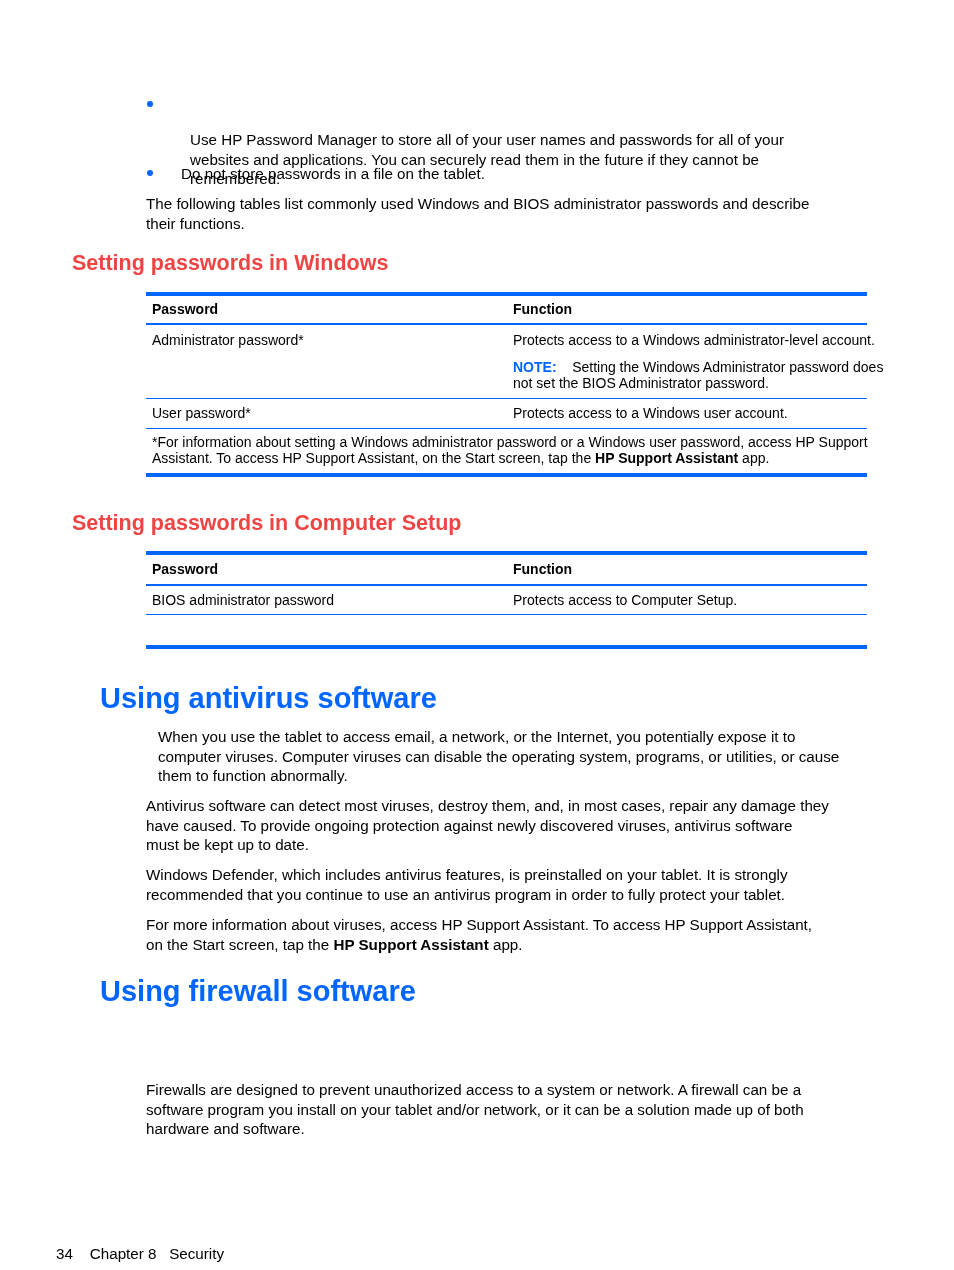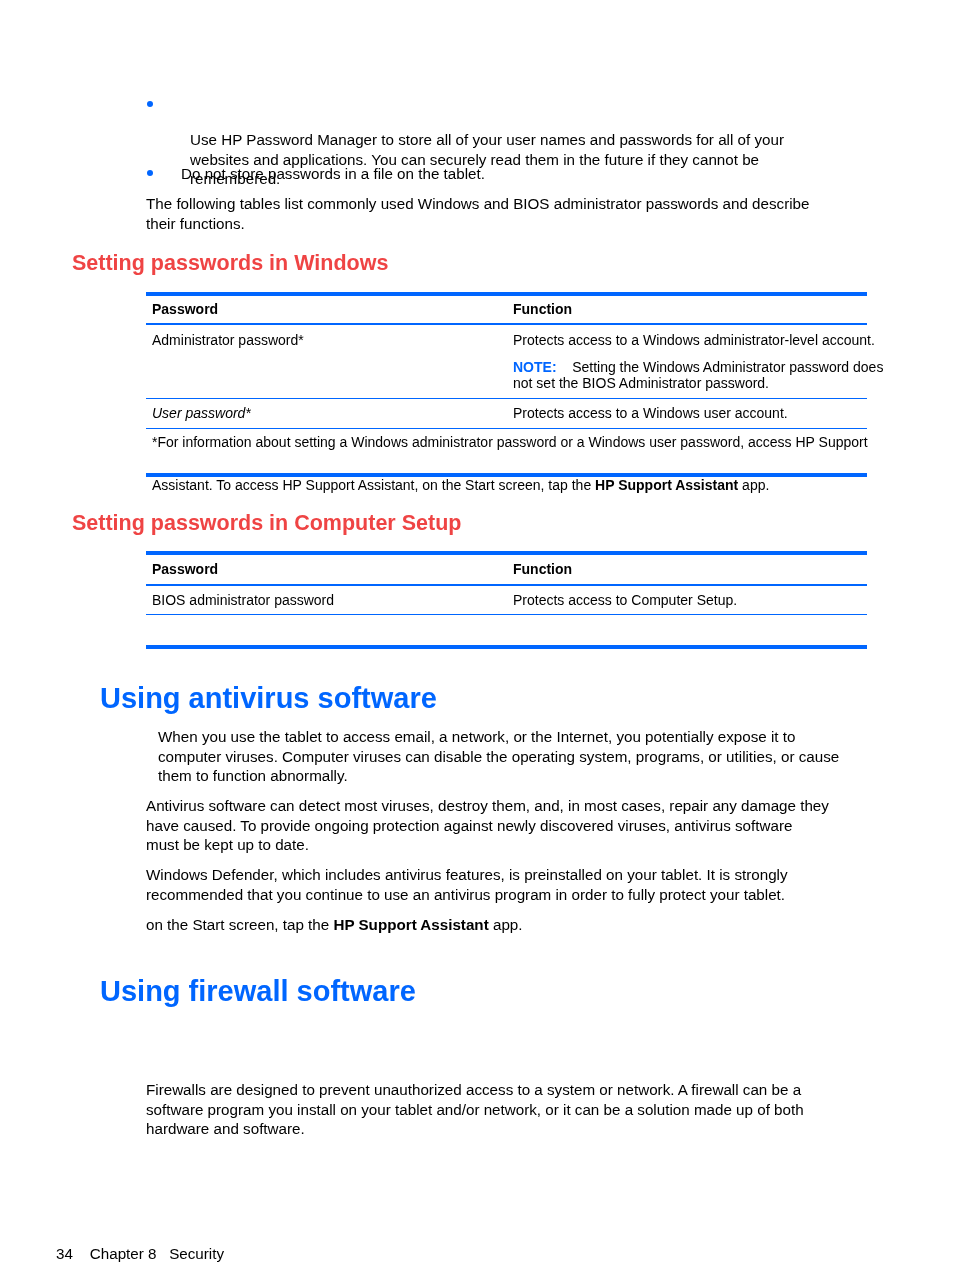--- a/index.html
+++ b/index.html
@@ -66,28 +66,28 @@
     <div class="cell" style="left:152px; top:332px;">Administrator password*</div>
     <div class="cell" style="left:513px; top:332px;">Protects access to a Windows administrator-level account.</div>
     <div class="cell" style="left:513px; top:359px;">
       <span class="note-label">NOTE:</span>&nbsp;&nbsp;&nbsp;&nbsp;<span>Setting the Windows Administrator password does</span>
     </div>
     <div class="cell" style="left:513px; top:375px;">not set the BIOS Administrator password.</div>
   </div>
   <div class="tbl-rule-thin" style="top:398px;"></div>
 
   <div>
-    <div class="cell" style="left:152px; top:405px;font-style:italic;">User password*</div>
+    <div class="cell" style="left:152px; top:405px;">User password*</div>
     <div class="cell" style="left:513px; top:405px;">Protects access to a Windows user account.</div>
   </div>
   <div class="tbl-rule-thin" style="top:428px;"></div>
 
   <div>
     <div class="cell" style="left:152px; top:434px;">*For information about setting a Windows administrator password or a Windows user password, access HP Support</div>
-    <div class="cell" style="left:152px; top:450px;margin-top:27px;"><span>Assistant. To access HP Support Assistant, on the Start screen, tap the </span><b>HP Support Assistant</b><span> app.</span></div>
+    <div class="cell" style="left:152px; top:450px;"><span>Assistant. To access HP Support Assistant, on the Start screen, tap the </span><b>HP Support Assistant</b><span> app.</span></div>
   </div>
   <div class="tbl-rule-thick" style="top:473px;"></div>
 </div>
 
 <div class="h2" style="top:510px;">Setting passwords in Computer Setup</div>
 
 <div>
   <div class="tbl-rule-thick" style="top:551px;"></div>
   <div class="cell hdr" style="left:152px; top:561px;">Password</div>
   <div class="cell hdr" style="left:513px; top:561px;">Function</div>
@@ -110,20 +110,21 @@
 <div class="para body-text" style="top:796px; white-space:nowrap;">
   <div>Antivirus software can detect most viruses, destroy them, and, in most cases, repair any damage they</div>
   <div>have caused. To provide ongoing protection against newly discovered viruses, antivirus software</div>
   <div>must be kept up to date.</div>
 </div>
 <div class="para body-text" style="top:865px; white-space:nowrap;">
   <div>Windows Defender, which includes antivirus features, is preinstalled on your tablet. It is strongly</div>
   <div>recommended that you continue to use an antivirus program in order to fully protect your tablet.</div>
 </div>
 <div class="para body-text" style="top:915px; white-space:nowrap;">
+  <div>For more information about viruses, access HP Support Assistant. To access HP Support Assistant,</div>
   <div><span>on the Start screen, tap the </span><b>HP Support Assistant</b><span> app.</span></div>
 </div>
 
 <div class="h1" style="top:974px;">Using firewall software</div>
 
 <div class="para body-text" style="top:1080px; white-space:nowrap;">
   <div>Firewalls are designed to prevent unauthorized access to a system or network. A firewall can be a</div>
   <div>software program you install on your tablet and/or network, or it can be a solution made up of both</div>
   <div>hardware and software.</div>
 </div>

